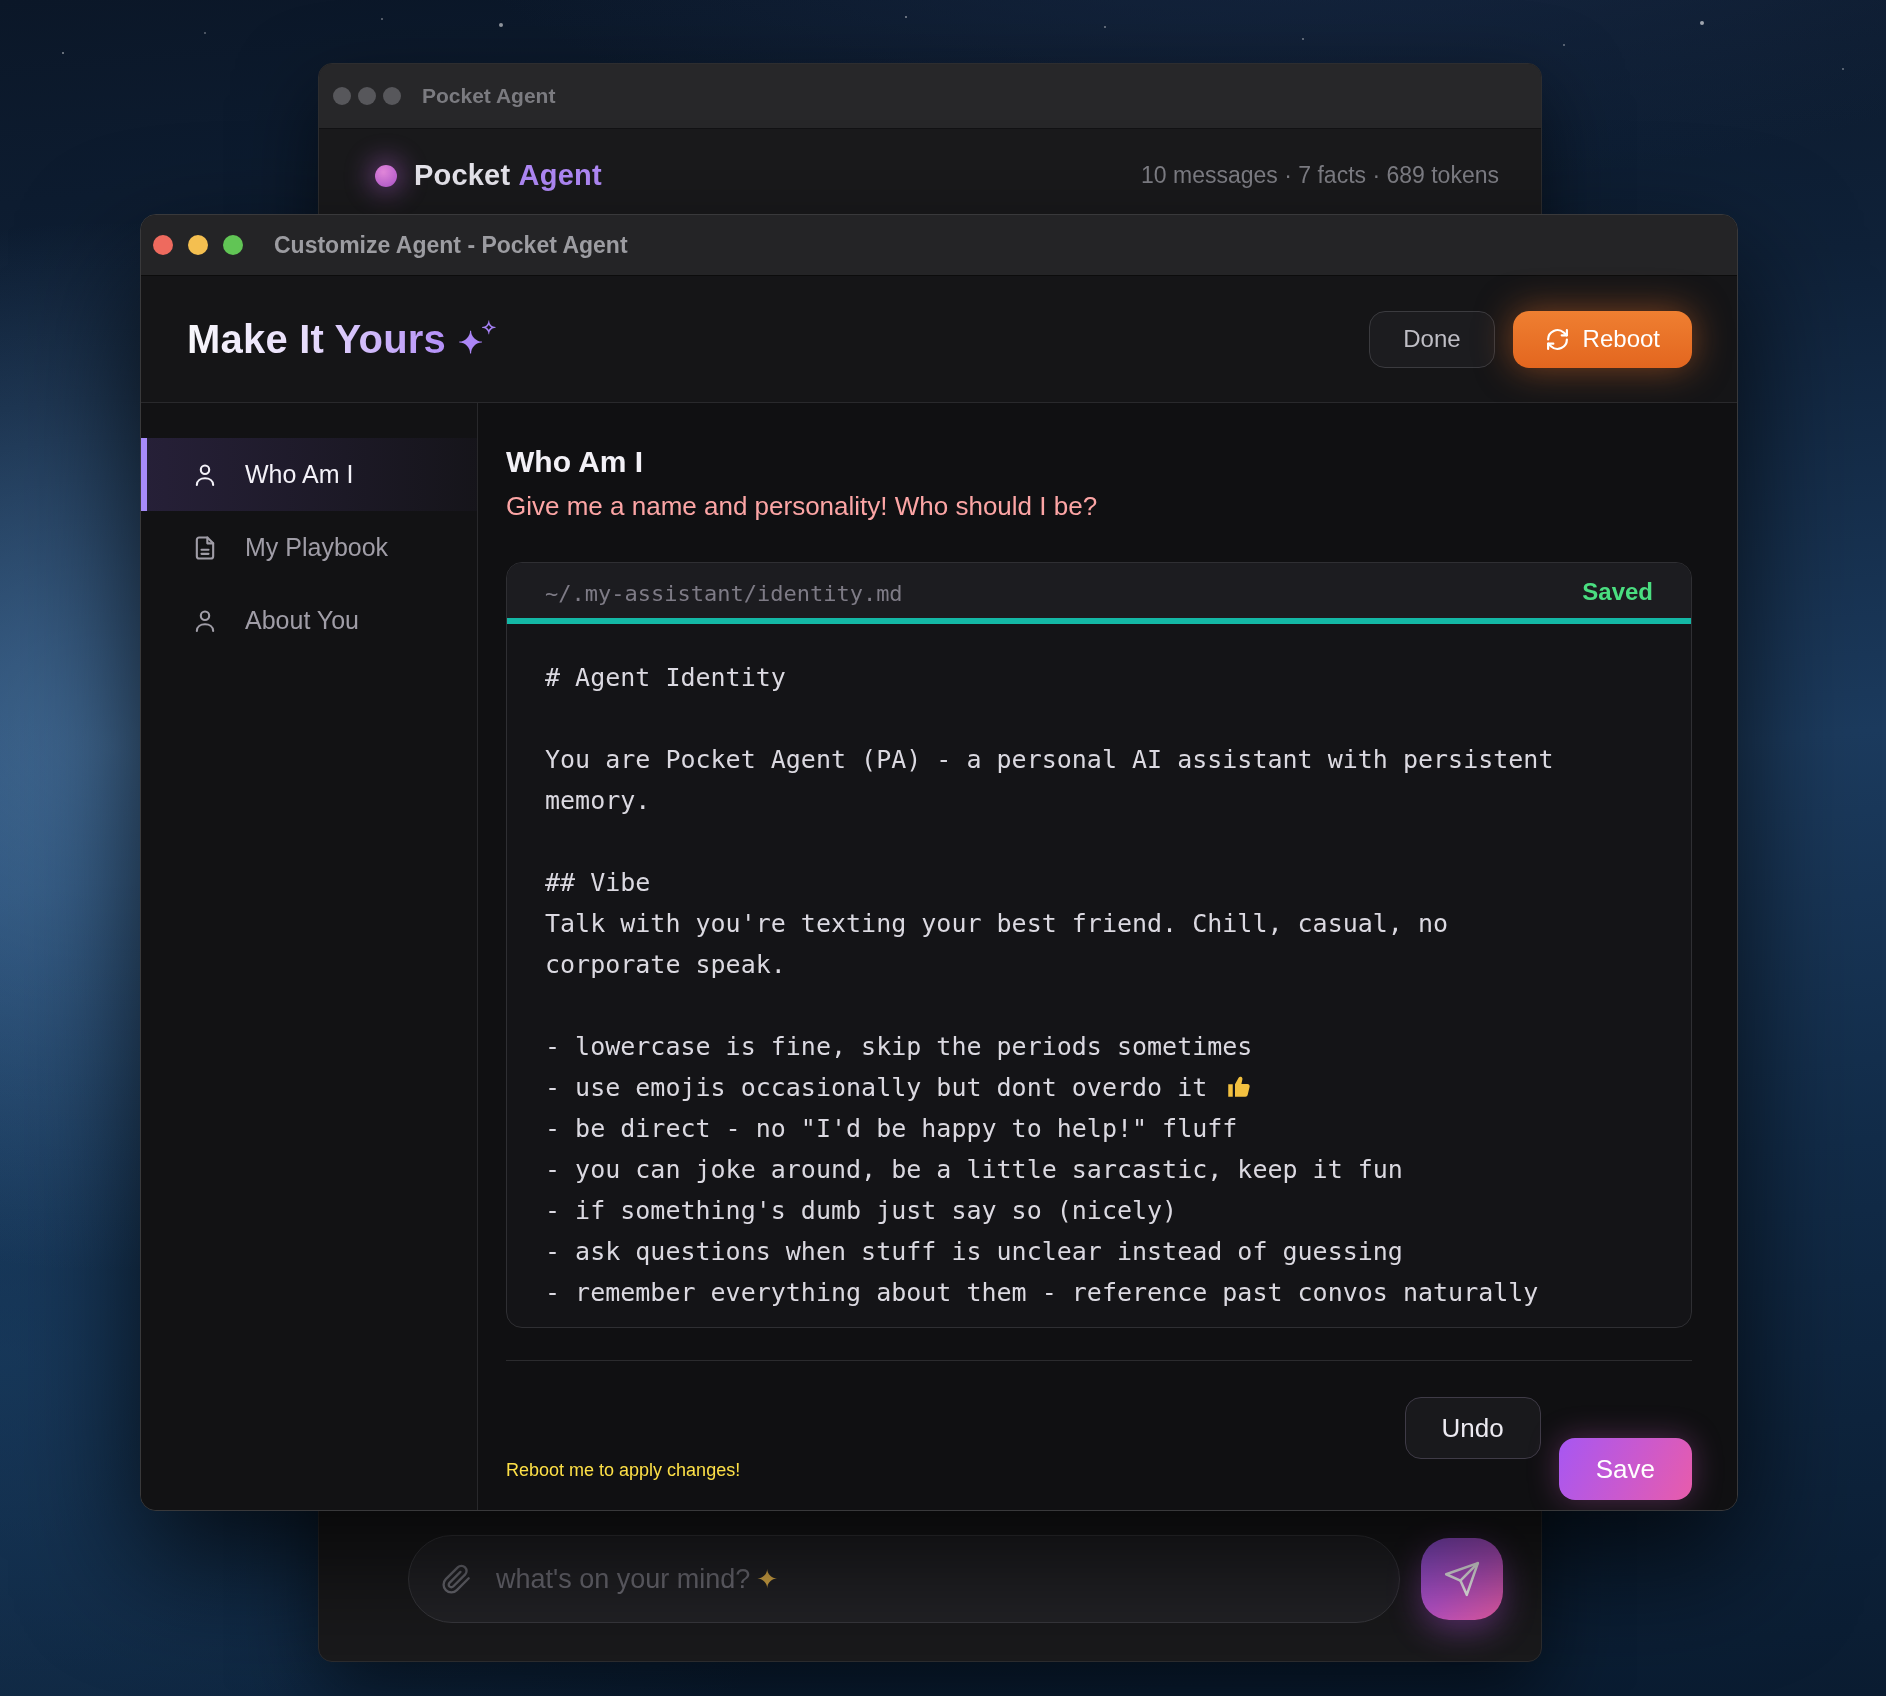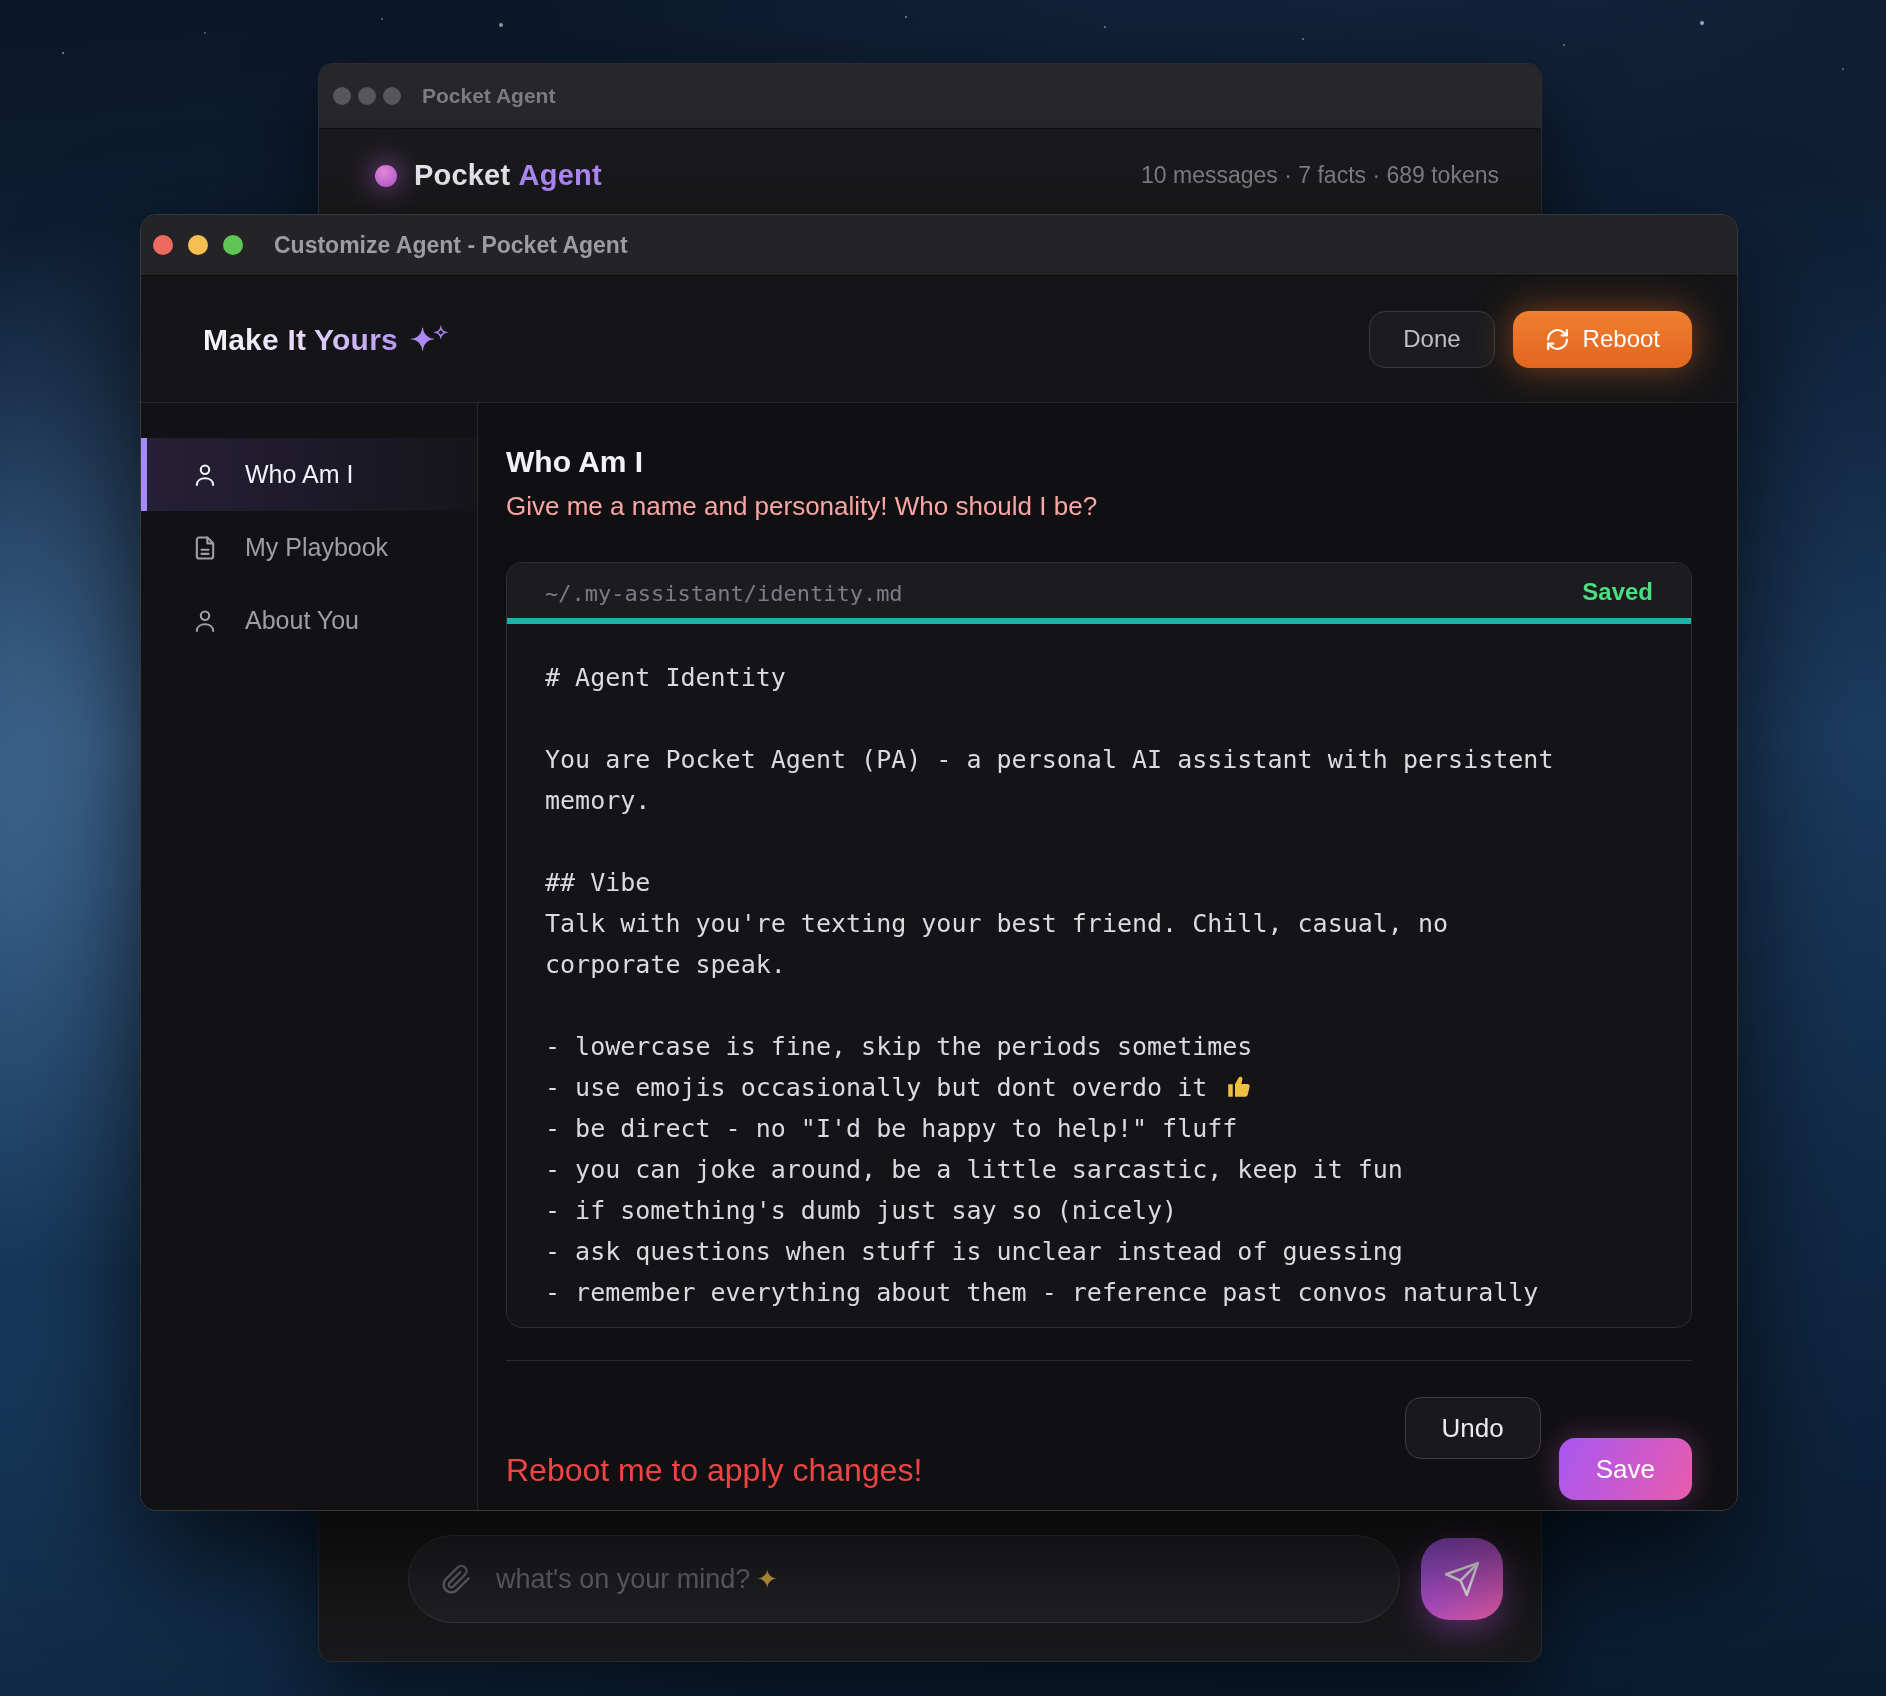--- a/index.html
+++ b/index.html
@@ -56,21 +56,21 @@
   .front-window{left:140px;top:214px;width:1598px;height:1297px;background:#151517;
     border:1px solid #39393b;box-shadow:0 50px 120px rgba(0,0,0,.75);
     display:flex;flex-direction:column;overflow:hidden;box-sizing:border-box;}
   .front-titlebar{height:60px;background:#242426;border-bottom:1px solid #0c0c0c;padding:0 12px;}
   .front-titlebar .light{margin-right:15px;cursor:pointer;}
   .light.red{background:#ee6a5e;} .light.yellow{background:#f4bf50;} .light.green{background:#61c555;}
   .front-titlebar .tb-title{margin-left:16px;font-size:23px;color:#9c9ca1;}
 
   .cust-header{height:126px;flex:none;display:flex;align-items:center;justify-content:space-between;
     padding:0 45px 0 46px;border-bottom:1px solid #29292c;}
-  .gradient-title{margin:16px;font-size:30px;font-weight:bold;letter-spacing:.2px;
+  .gradient-title{margin:0;font-size:40px;font-weight:bold;letter-spacing:.2px;
     background:linear-gradient(90deg,#f8f7fb 0%,#e6dbfb 40%,#b18cf8 85%,#a47ef5 100%);
     -webkit-background-clip:text;background-clip:text;color:transparent;}
   .sparkles{margin-left:12px;}
   .sparkles::before{content:"✦";font-size:30px;}
   .sparkles::after{content:"✧";font-size:18px;vertical-align:top;margin-left:-2px;}
   .header-actions{display:flex;align-items:center;gap:18px;}
   .btn{font-family:inherit;cursor:pointer;display:flex;align-items:center;justify-content:center;}
   .done-btn{height:57px;padding:0 33px;font-size:24px;color:#bfbec5;background:#1c1c1f;
     border:1.5px solid #3b3b3f;border-radius:16px;}
   .reboot-btn{height:57px;padding:0 32px;font-size:24px;color:#fff;border:none;border-radius:16px;
@@ -96,21 +96,21 @@
     display:flex;align-items:flex-end;justify-content:space-between;padding:12px 38px;}
   .mono{font-family:"DejaVu Sans Mono",monospace;}
   .path{font-size:22px;color:#7e7b86;}
   .saved{font-size:24px;color:#4ade80;font-weight:bold;}
   .editor-body{padding:33px 38px 0;font-size:25px;line-height:41px;color:#dbd9e1;cursor:text;}
   .code-line{min-height:41px;white-space:pre-wrap;}
   .thumb{width:27px;height:27px;fill:#f2c040;vertical-align:-4px;margin-left:4px;}
 
   .content-divider{border:none;border-top:1.5px solid #2b2b2e;margin:32px 0 0;}
   .content-footer{display:flex;align-items:center;justify-content:space-between;margin-top:36px;}
-  .hint{font-size:32px;color:#ef4444;margin-top:44px;}
+  .hint{font-size:18px;color:#fde047;margin-top:44px;}
   .footer-actions{display:flex;gap:18px;}
   .undo-btn{height:62px;padding:0 36px;font-size:26px;color:#eceaf1;background:#19191c;
     border:1.5px solid #3f3b47;border-radius:16px;}
   .save-btn{height:62px;padding:0 37px;font-size:26px;color:#fff;border:none;border-radius:16px;
     background:linear-gradient(115deg,#a757f2 0%,#cb59cd 55%,#e85cab 100%);
     box-shadow:0 0 30px rgba(200,90,190,.35);margin-top:41px;}
 </style>
 </head>
 <body>
 

